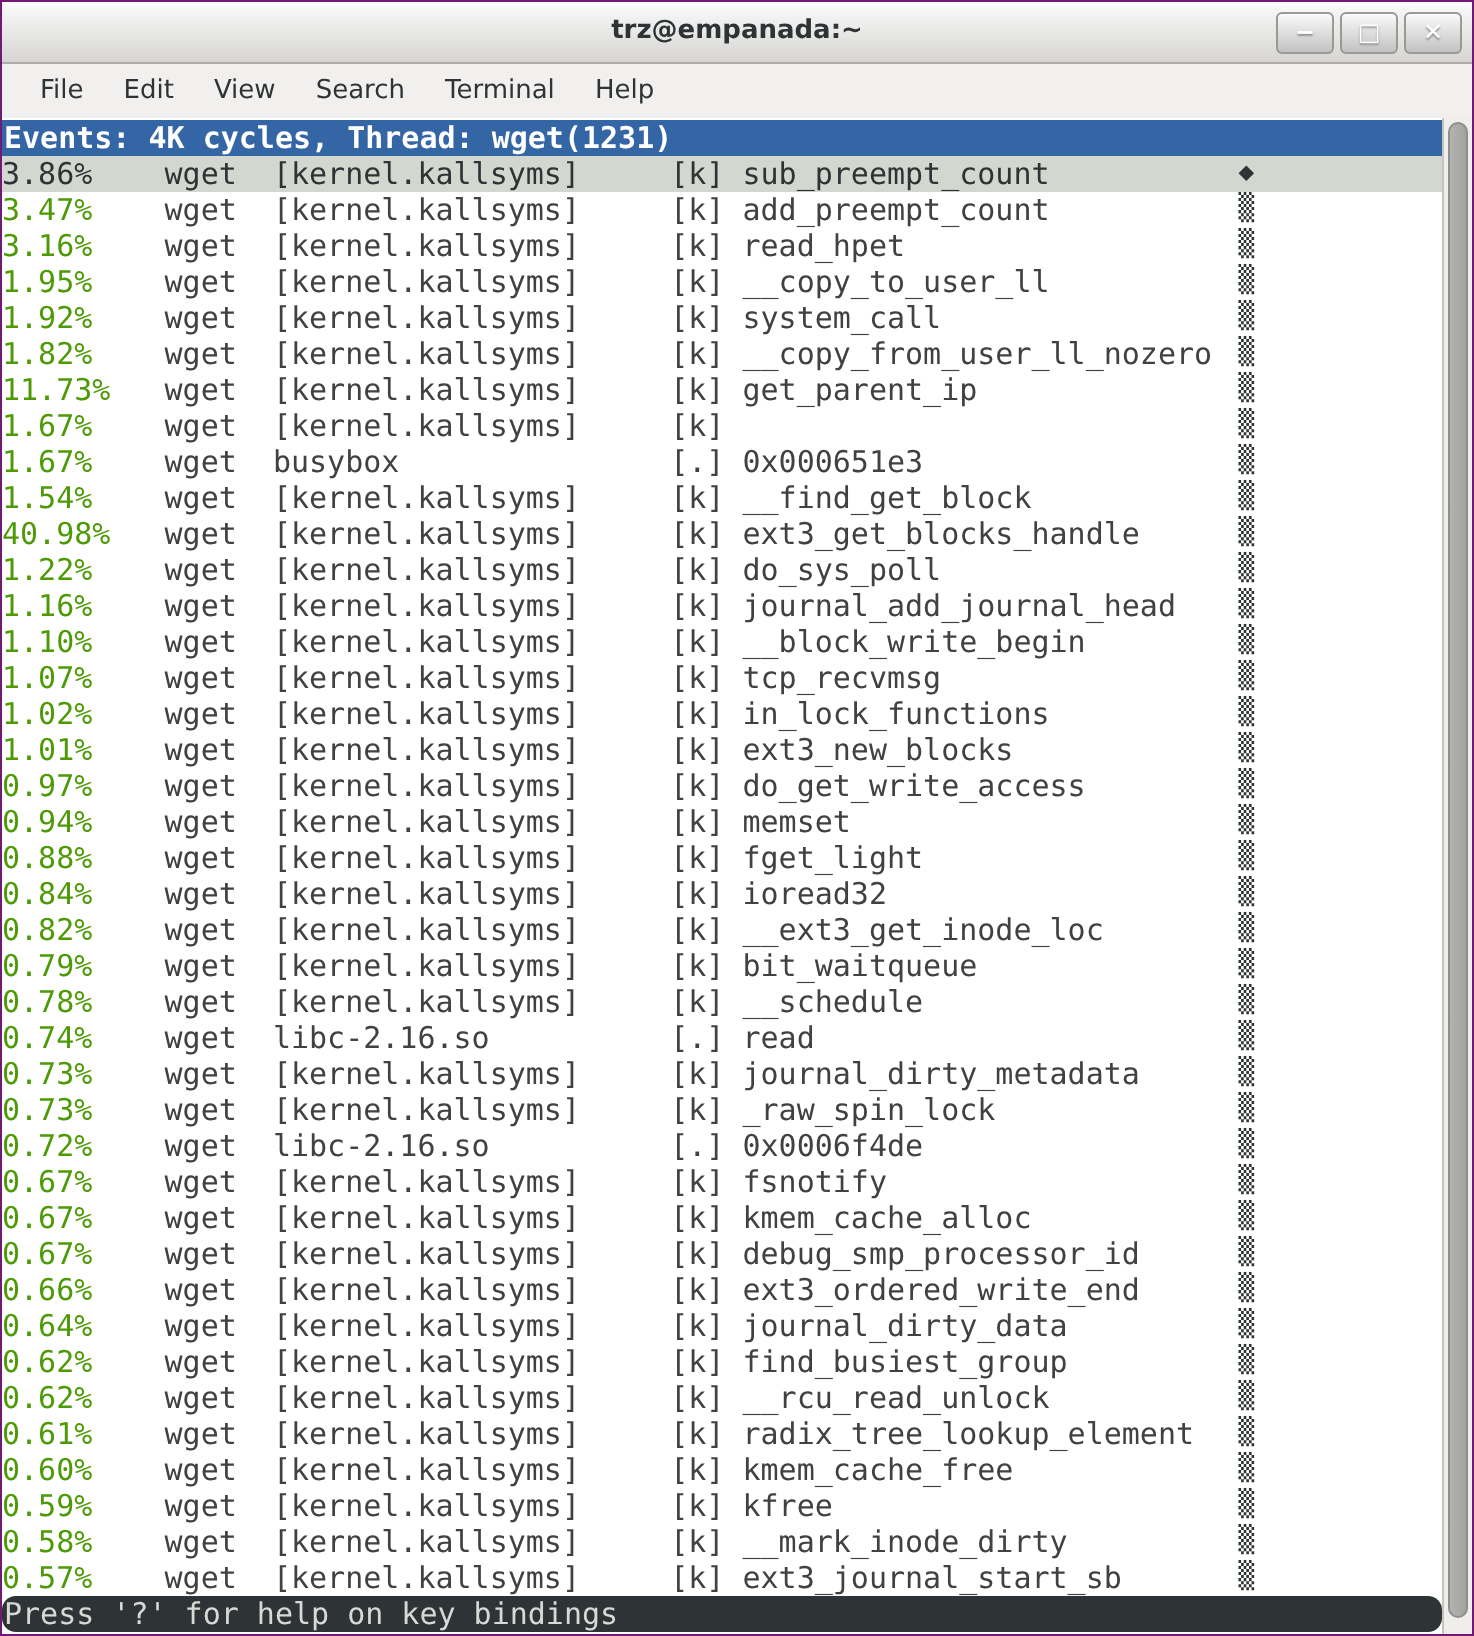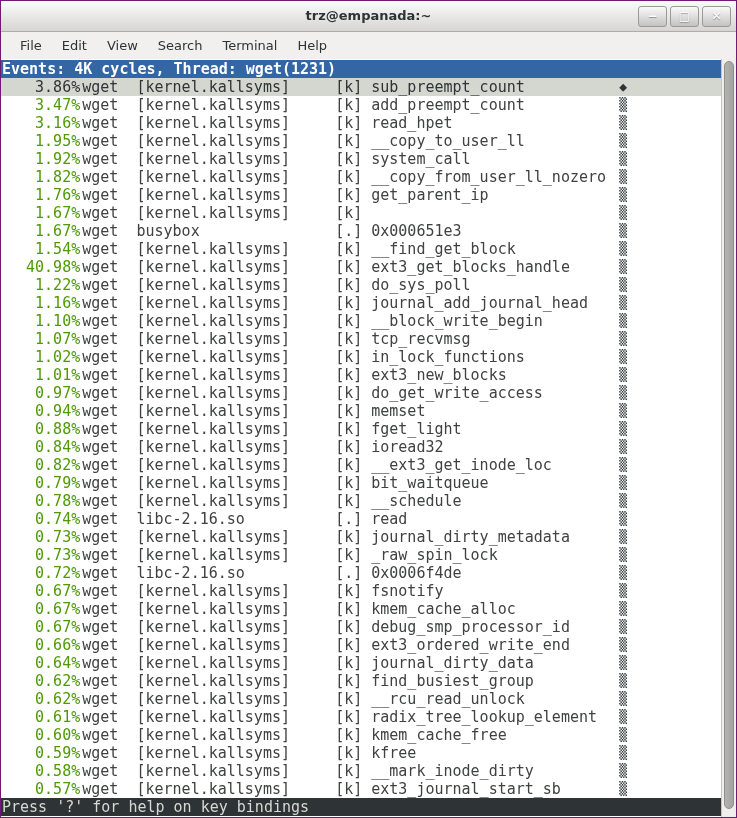--- a/index.html
+++ b/index.html
@@ -48,23 +48,23 @@
   .term{
     flex:1;background:#ffffff;overflow:hidden;
     font-family:"DejaVu Sans Mono","Liberation Mono",monospace;
     font-size:15px;line-height:18px;
     padding-top:1px;
     display:flex;flex-direction:column;
     color:#3f4240;
   }
   .line{height:18px;flex:0 0 18px;position:relative;white-space:pre;}
   .hdr{background:#3465a4;color:#ffffff;font-weight:bold;padding-left:1px;}
-  .status{background:#2e3436;color:#d8d8d4;padding-left:1px;}
+  .status{background:#2e3436;color:#d8d8d4;padding-left:1px;border-radius:7px;}
   .row span{position:absolute;top:0;}
-  .c-pct {left:16px;width:7ch;text-align:right;color:#4e9a06;}
+  .c-pct {left:0;width:7ch;color:#4e9a06;}
   .c-comm{left:9ch;}
   .c-dso {left:15ch;}
   .c-mode{left:37ch;}
   .c-sym {left:41ch;}
   .c-mark{left:79ch;width:1ch;color:#2e3436;font-size:13px;}
   .row.selected{background:#d3d7cf;}
   .row.selected span{color:#2e3436;}
   
   .scrollbar{
     flex:0 0 15px;background:#efeeec;border-left:1px solid #c5c3c0;
@@ -138,21 +138,21 @@
     <span class="c-sym">system_call</span>
     <span class="c-mark">▒</span>
   </div><div class="line row">
     <span class="c-pct">1.82%</span>
     <span class="c-comm">wget</span>
     <span class="c-dso">[kernel.kallsyms]</span>
     <span class="c-mode">[k]</span>
     <span class="c-sym">__copy_from_user_ll_nozero</span>
     <span class="c-mark">▒</span>
   </div><div class="line row">
-    <span class="c-pct">1.76%</span>
+    <span class="c-pct">11.73%</span>
     <span class="c-comm">wget</span>
     <span class="c-dso">[kernel.kallsyms]</span>
     <span class="c-mode">[k]</span>
     <span class="c-sym">get_parent_ip</span>
     <span class="c-mark">▒</span>
   </div><div class="line row">
     <span class="c-pct">1.67%</span>
     <span class="c-comm">wget</span>
     <span class="c-dso">[kernel.kallsyms]</span>
     <span class="c-mode">[k]</span>

